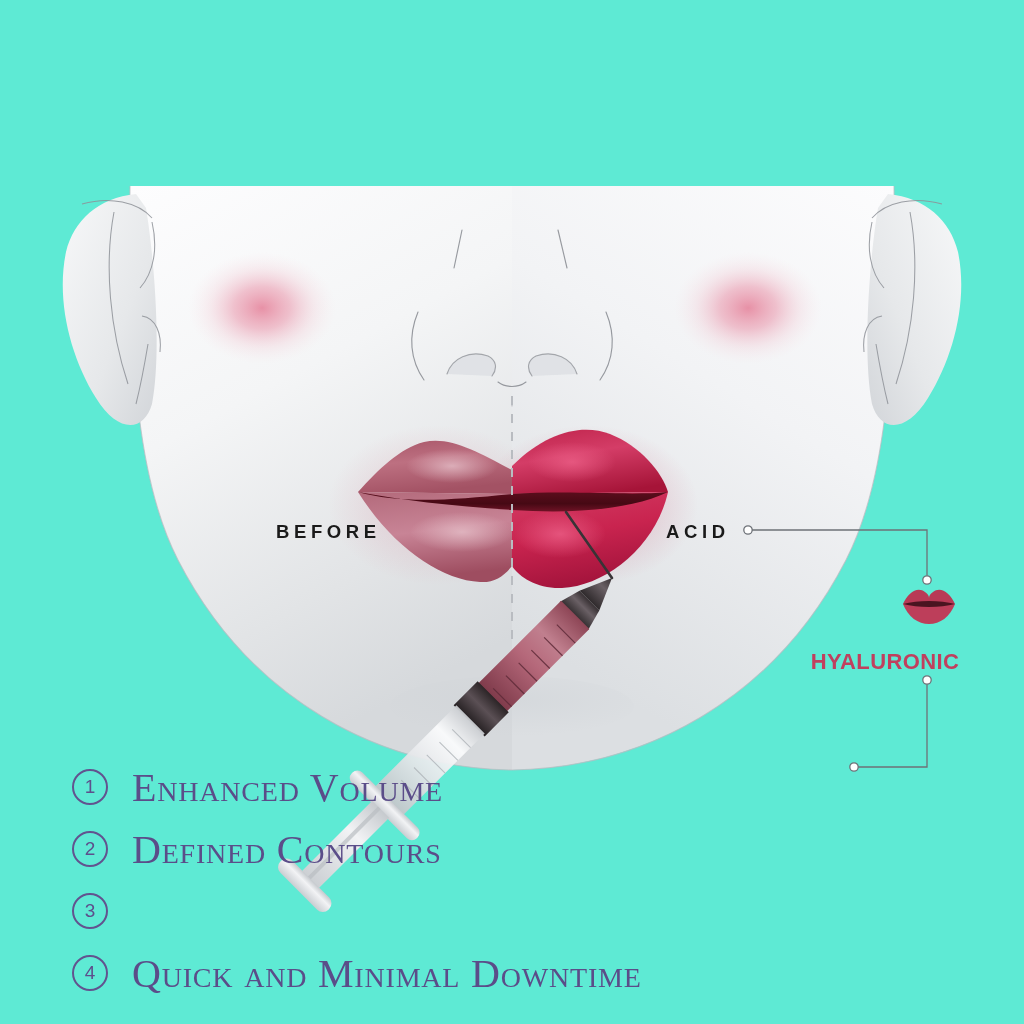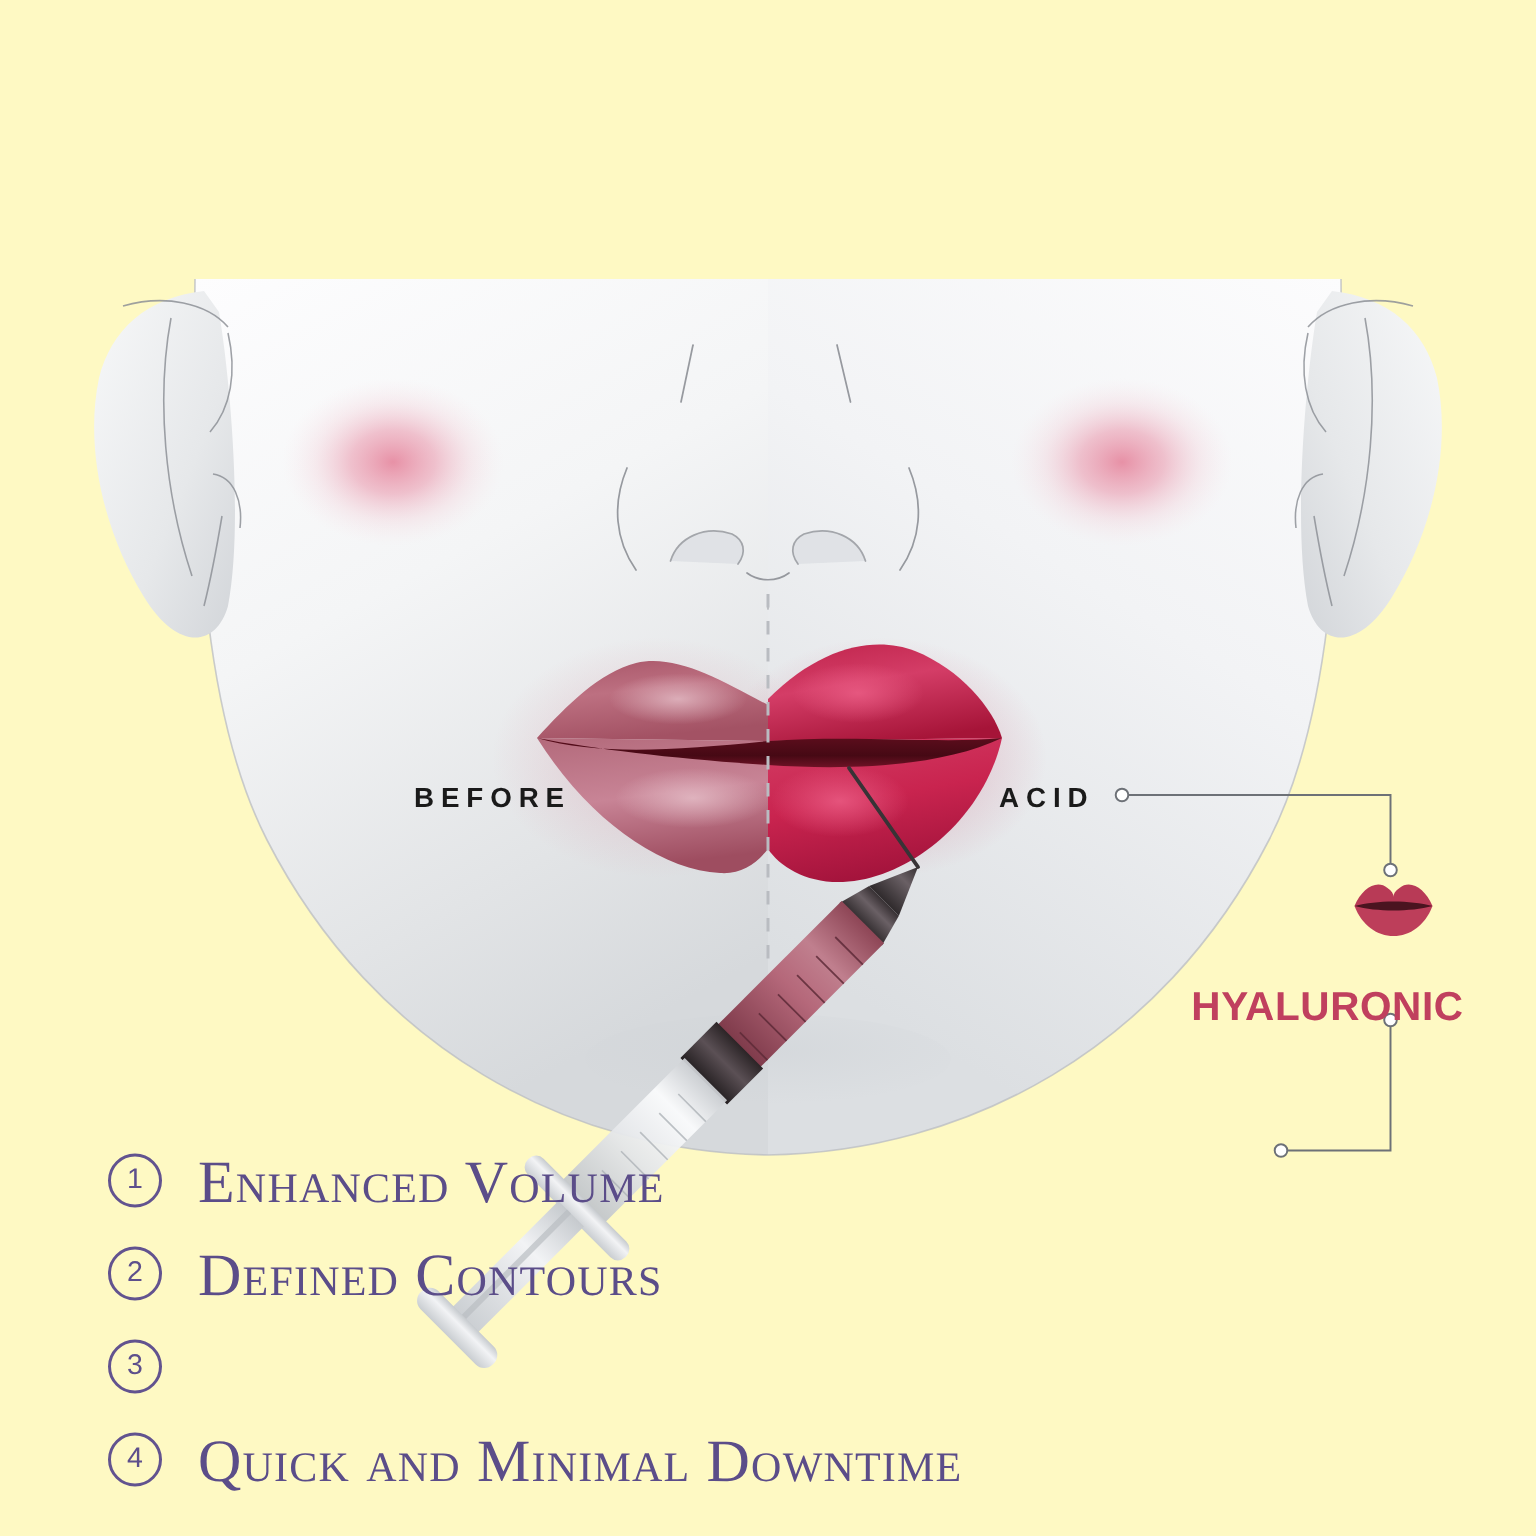--- a/index.html
+++ b/index.html
@@ -8,21 +8,21 @@
     padding: 0;
     background: #ffffff;
   }
   body {
     font-family: "Liberation Sans", sans-serif;
   }
   #poster {
     position: relative;
     width: 1024px;
     height: 1024px;
-    background: #fef9c3;
+    background: #5eead4;
     overflow: hidden;
   }
   #poster svg.layer {
     position: absolute;
     top: 0;
     left: 0;
     width: 1024px;
     height: 1024px;
   }
 
@@ -68,21 +68,21 @@
 
   
   #callout-text {
     position: absolute;
     left: 790px;
     top: 622px;
     width: 190px;
     text-align: center;
     font-family: "Liberation Sans", sans-serif;
     font-weight: bold;
-    font-size: 27px;
+    font-size: 22px;
     line-height: 1.22em;
     letter-spacing: 0.4px;
     color: #c0405e;
     white-space: pre-line;
   }
 
   
   #benefits {
     position: absolute;
     left: 72px;

